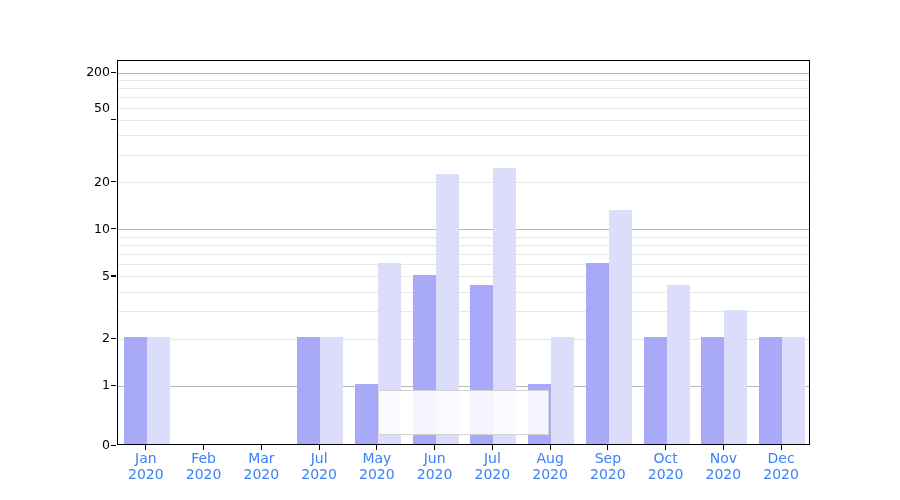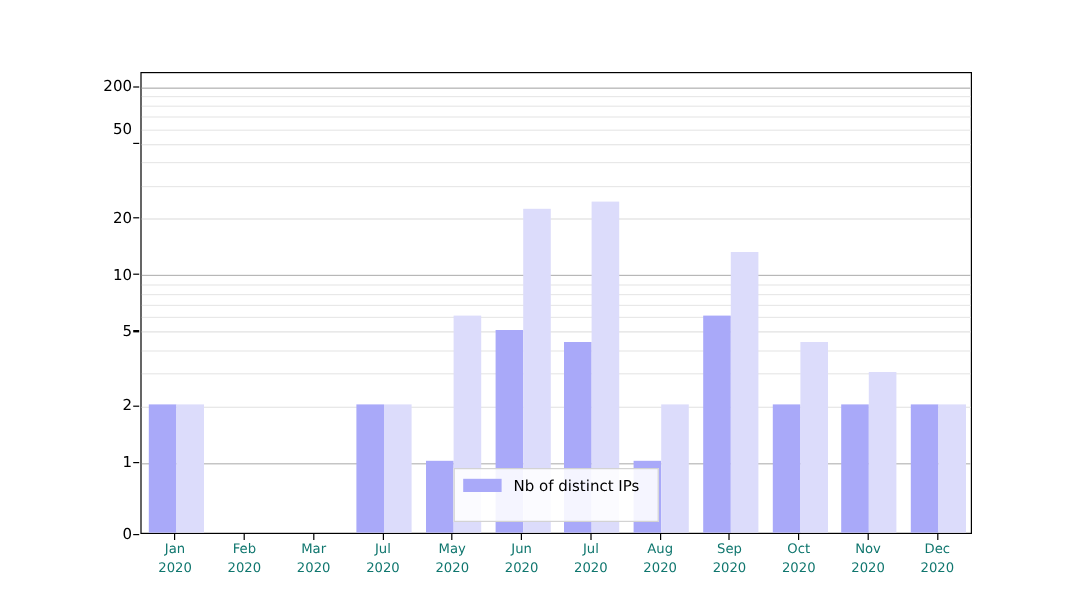--- a/index.html
+++ b/index.html
@@ -97,22 +97,22 @@
     position: absolute;
     left: 117px;
     top: 450px;
     width: 693px;
     height: 44px;
   }
   .xtick-label {
     position: absolute;
     top: 0;
     text-align: center;
-    font-size: 11px;
-    color: #0f766e;
+    font-size: 14px;
+    color: #3b82f6;
     line-height: 16px;
     white-space: pre;
   }
   .xtick-label .month { display: block; }
   .xtick-label .year { display: block; }
   .xtick-mark {
     position: absolute;
     top: 445px;
     width: 1.1px;
     height: 5px;
@@ -251,19 +251,15 @@
       <div class="xtick-mark" style="left: 434.125px;"></div>
       <div class="xtick-mark" style="left: 491.875px;"></div>
       <div class="xtick-mark" style="left: 549.625px;"></div>
       <div class="xtick-mark" style="left: 607.375px;"></div>
       <div class="xtick-mark" style="left: 665.125px;"></div>
       <div class="xtick-mark" style="left: 722.875px;"></div>
       <div class="xtick-mark" style="left: 780.625px;"></div>
     </div>
 
   <div id="legend">
-      <div class="legend-row">
-        <span class="legend-swatch ips"></span>
-        <span class="legend-text">Nb of distinct IPs</span>
-      </div>
     </div>
 
 </div>
 
 </body></html>

